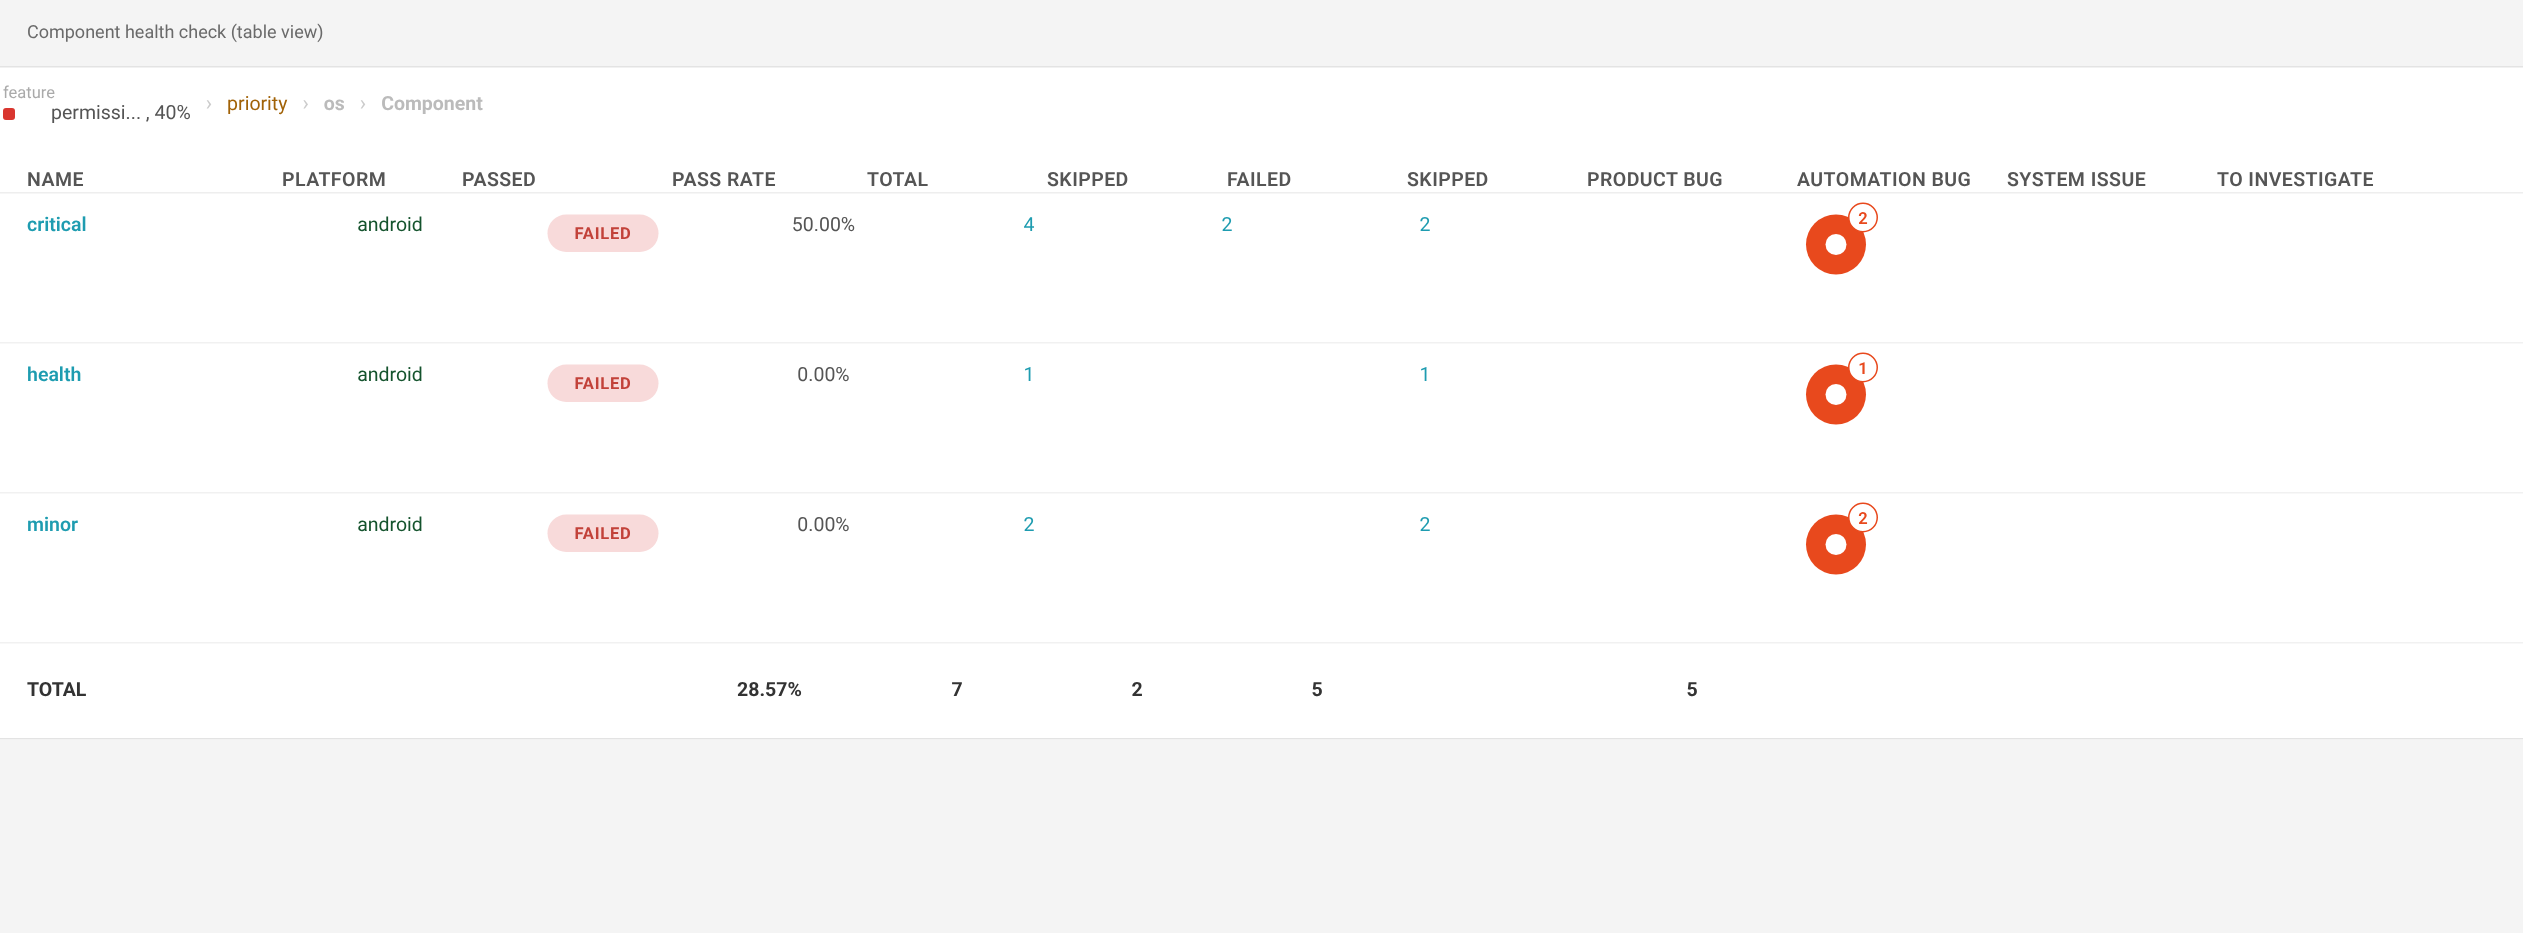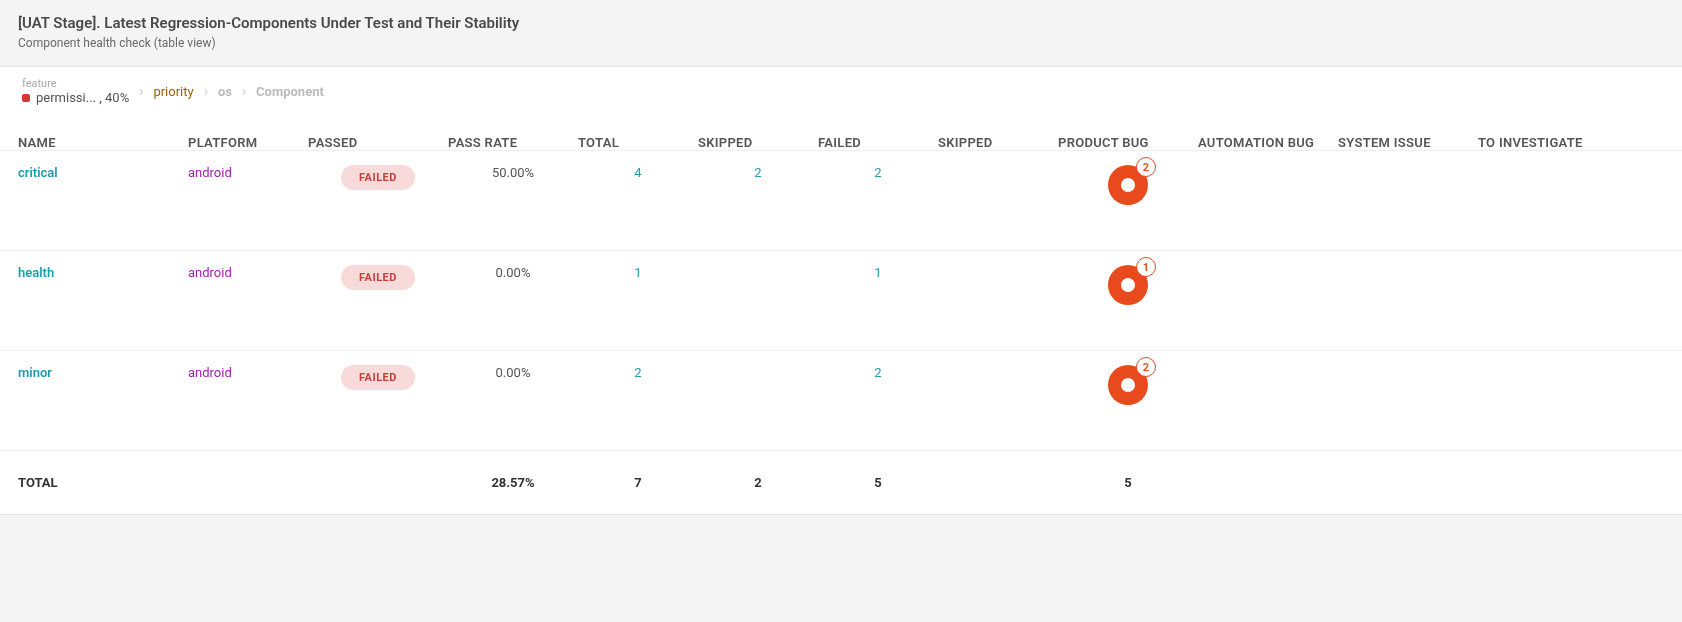--- a/index.html
+++ b/index.html
@@ -25,37 +25,37 @@
   }
   .panel {
     background: #fff;
     border-top: 1px solid #e3e3e3;
     border-bottom: 1px solid #e3e3e3;
     margin-top: 4px;
   }
   .breadcrumb {
     display: flex;
     align-items: center;
-    padding: 10px 18px 6px 22px;
+    padding: 10px 18px 6px 2px;
     gap: 10px;
     font-size: 13px;
   }
   .crumb-feature {
     display: flex;
     flex-direction: column;
     align-items: flex-start;
   }
   .crumb-feature-label {
     font-size: 11px;
     color: #aaa;
   }
   .crumb-feature-value {
     display: flex;
     align-items: center;
-    gap: 6px;
+    gap: 24px;
     color: #555;
     font-size: 13px;
   }
   .red-dot {
     width: 8px; height: 8px; background: #d9362f; border-radius: 2px; display: inline-block;
   }
   .chevron {
     color: #ccc;
     font-size: 14px;
   }
@@ -80,24 +80,25 @@
     border-bottom: 1px solid #eee;
     padding-top: 18px;
     padding-bottom: 0;
     align-items: center;
   }
   .header-row .cell { text-align: left; }
   .header-row .cell:first-child { text-align: left; }
   .data-row {
     border-bottom: 1px solid #f1f1f1;
     min-height: 100px;
+    gap: 12px;
   }
   .cell { text-align: center; font-size: 13px; color: #555; }
   .cell.name { text-align: left; }
-  .cell.platform { text-align: left; color: #a21caf; }
+  .cell.platform { text-align: center; color: #14532d; }
   .name-link { color: #1e9cb0; font-weight: 600; font-size: 13px; cursor: pointer; }
   .status-badge {
     display: inline-block;
     background: #f8dada;
     color: #c2423a;
     font-weight: 700;
     font-size: 11px;
     padding: 6px 18px;
     border-radius: 18px;
     letter-spacing: 0.5px;
@@ -143,21 +144,20 @@
     padding-top: 24px;
     padding-bottom: 24px;
   }
   .total-row .cell { color: #333; font-weight: 700; }
   .total-row .cell.name { font-size: 13px; }
 </style>
 </head>
 <body>
 
 <div class="header">
-  <div class="title">[UAT Stage]. Latest Regression-Components Under Test and Their Stability</div>
   <div class="subtitle">Component health check (table view)</div>
 </div>
 
 <div class="panel">
   <div class="breadcrumb">
     <div class="crumb-feature">
       <span class="crumb-feature-label">feature</span>
       <span class="crumb-feature-value">
         <span class="red-dot"></span>
         <span>permissi... , 40%</span>

